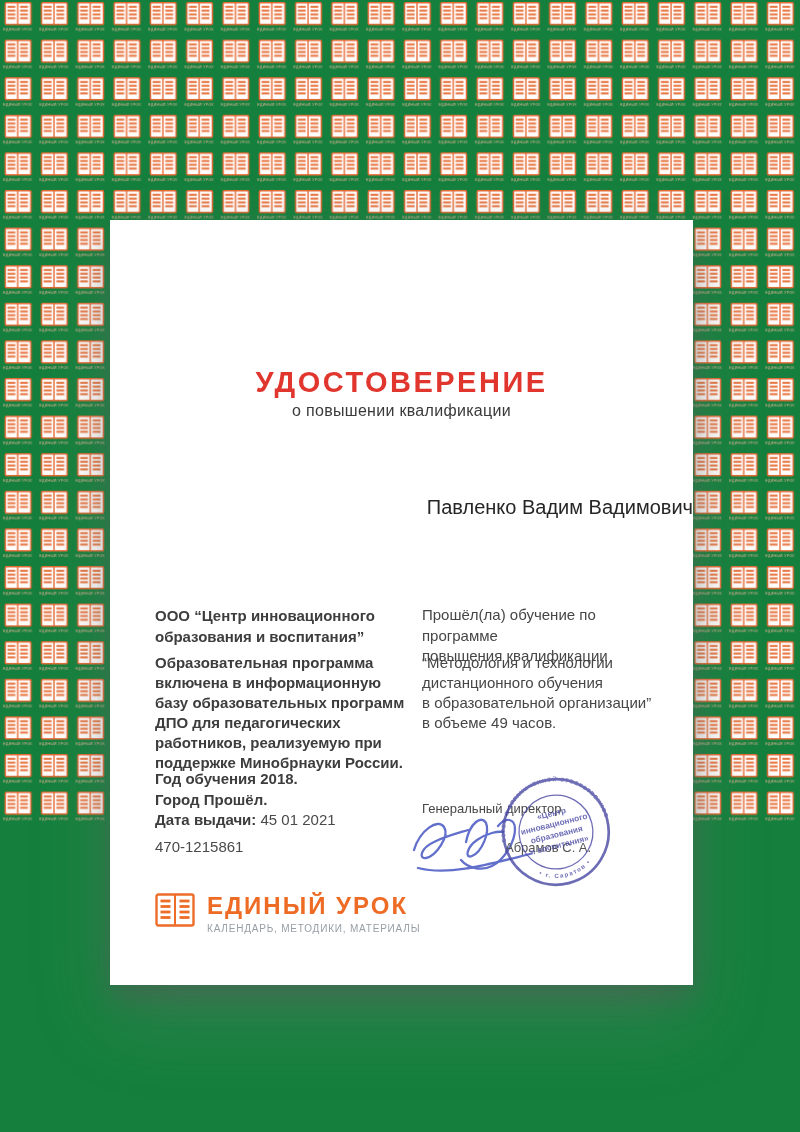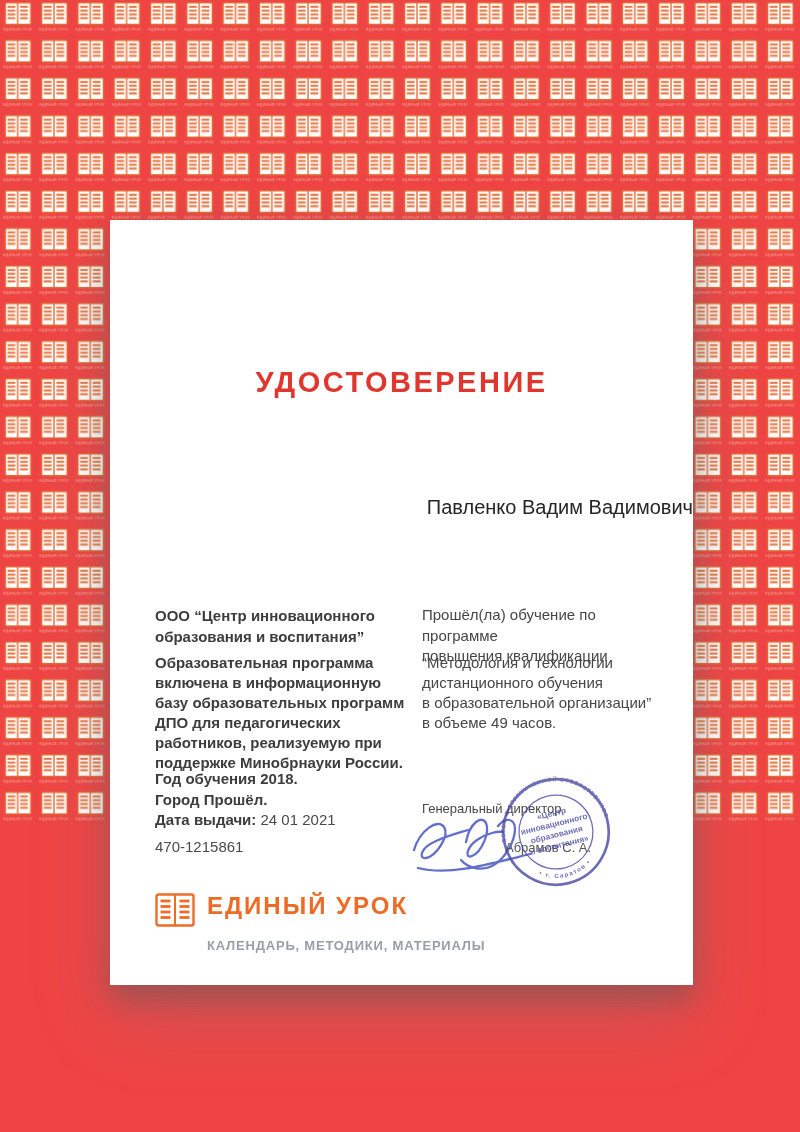--- a/index.html
+++ b/index.html
@@ -1,17 +1,17 @@
 <!DOCTYPE html>
 <html><head>
 <meta charset="utf-8">
 <style>
   html,body{margin:0;padding:0;}
   .stage{
-    position:relative;width:800px;height:1132px;background:#ef4444;
+    position:relative;width:800px;height:1132px;background:#15803d;
     overflow:hidden;font-family:"Liberation Sans",sans-serif;
   }
   .bg-pattern{position:absolute;left:0;top:0;}
   .card{
     position:absolute;left:110px;top:220px;width:583px;height:765px;
     background:#ffffff;
     box-shadow:0 14px 26px rgba(85,85,85,.45), 0 34px 70px rgba(130,130,130,.28);
   }
   .cert-title{
     position:absolute;left:0;top:146px;width:100%;text-align:center;
@@ -34,21 +34,21 @@
   .b-intro{left:312px;top:385px;width:250px;font-size:15px;color:#464646;line-height:20.5px;}
   .b-course{left:312px;top:433px;width:250px;font-size:15px;color:#464646;line-height:20px;}
   .b-director{left:312px;top:581px;width:220px;font-size:13px;color:#464646;}
   .b-director-name{left:395px;top:620px;width:120px;font-size:13px;color:#555;}
   .signature{position:absolute;left:300px;top:586px;}
   .stamp{position:absolute;left:383px;top:549px;opacity:.82;transform:rotate(-14deg);}
   .logo{position:absolute;left:45px;top:673px;display:flex;align-items:flex-start;}
   .logo-icon{margin-right:12px;}
   .logo-texts{display:flex;flex-direction:column;}
   .logo-title{font-size:24px;font-weight:bold;letter-spacing:2px;color:#ee6b25;line-height:26px;}
-  .logo-subtitle{font-size:13px;font-weight:bold;letter-spacing:.8px;color:#979ea6;margin-top:19px;}
+  .logo-subtitle{font-size:10px;font-weight:normal;letter-spacing:.8px;color:#979ea6;margin-top:4px;}
 </style>
 </head>
 <body>
 
 <div class="stage">
 
   <svg class="bg-pattern" width="800" height="826" aria-hidden="true">
     <defs>
       <pattern id="bookTile" width="36.3" height="37.6" patternUnits="userSpaceOnUse">
         <g transform="translate(4.5,2)">
@@ -67,33 +67,34 @@
           <text x="13.2" y="28.6" text-anchor="middle" font-size="3.4" letter-spacing="0.4" fill="#f0b49b">ЕДИНЫЙ УРОК</text>
         </g>
       </pattern>
     </defs>
     <rect width="800" height="826" fill="url(#bookTile)"></rect>
   </svg>
 
   <div class="card">
 
     <div class="cert-title">УДОСТОВЕРЕНИЕ</div>
+    <div class="cert-subtitle">о повышении квалификации</div>
     <div class="recipient">Павленко Вадим Вадимович</div>
 
     <div class="block b-note">Образовательная программа
 включена в информационную
 базу образовательных программ
 ДПО для педагогических
 работников, реализуемую при
 поддержке Минобрнауки России.</div>
     <div class="block b-org">ООО “Центр инновационного
 образования и воспитания”</div>
     <div class="block b-year"><span>Год обучения 2018.</span>
 <span>Город Прошёл.</span>
-<span>Дата выдачи:</span> <span class="date-value">24 01 2021</span></div>
+<span>Дата выдачи:</span> <span class="date-value">45 01 2021</span></div>
     <div class="block b-number">470-1215861</div>
 
     <div class="block b-intro">Прошёл(ла) обучение по программе
 повышения квалификации</div>
     <div class="block b-course">“Методология и технологии
 дистанционного обучения
 в образовательной  организации”
 в объеме 49 часов.</div>
     <div class="block b-director">Генеральный директор</div>
 

